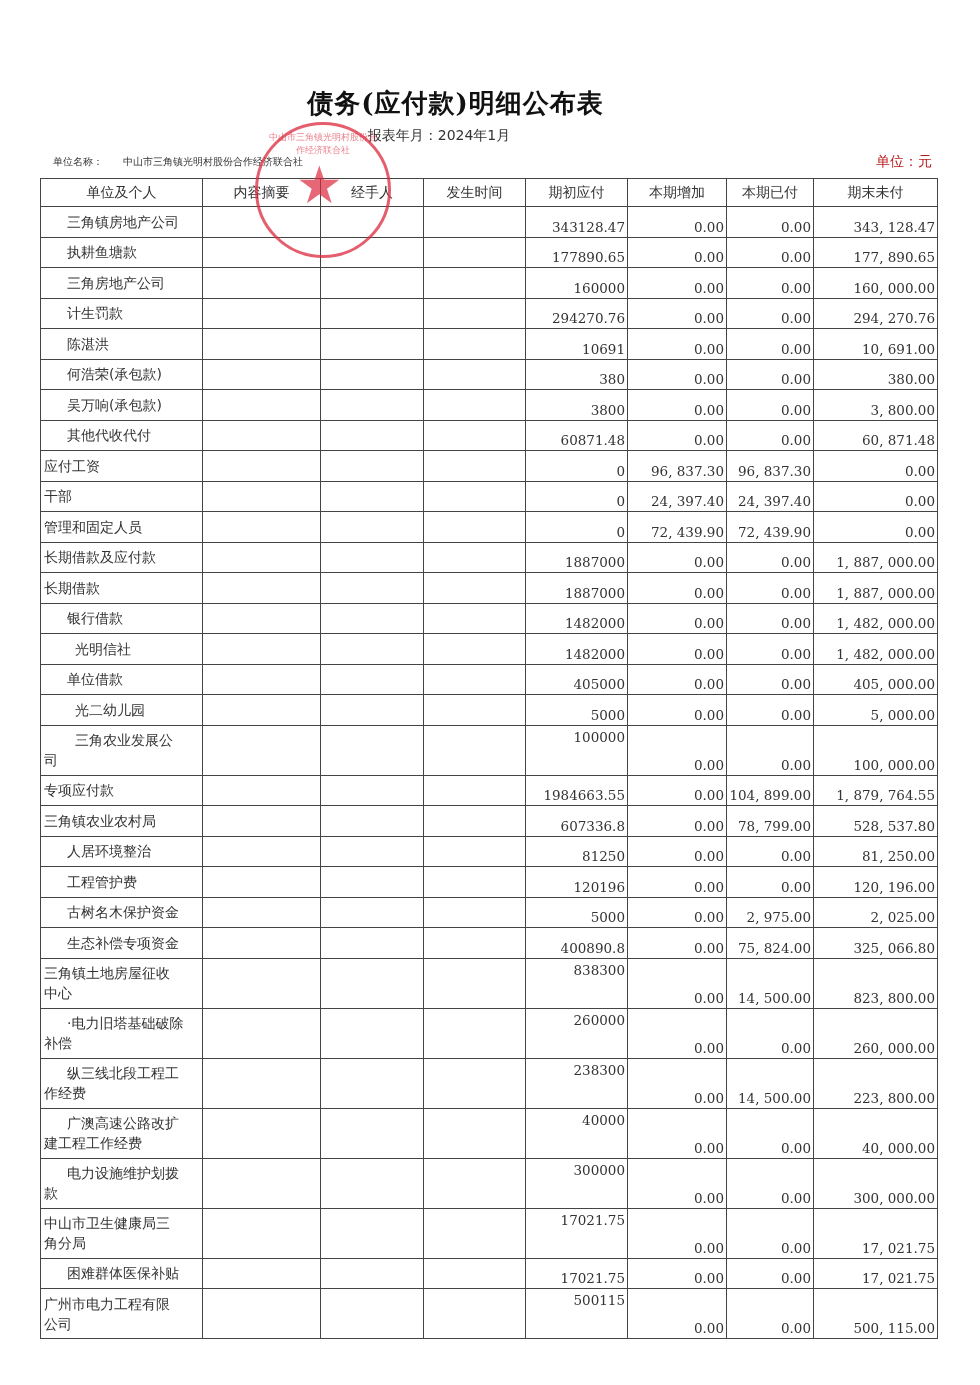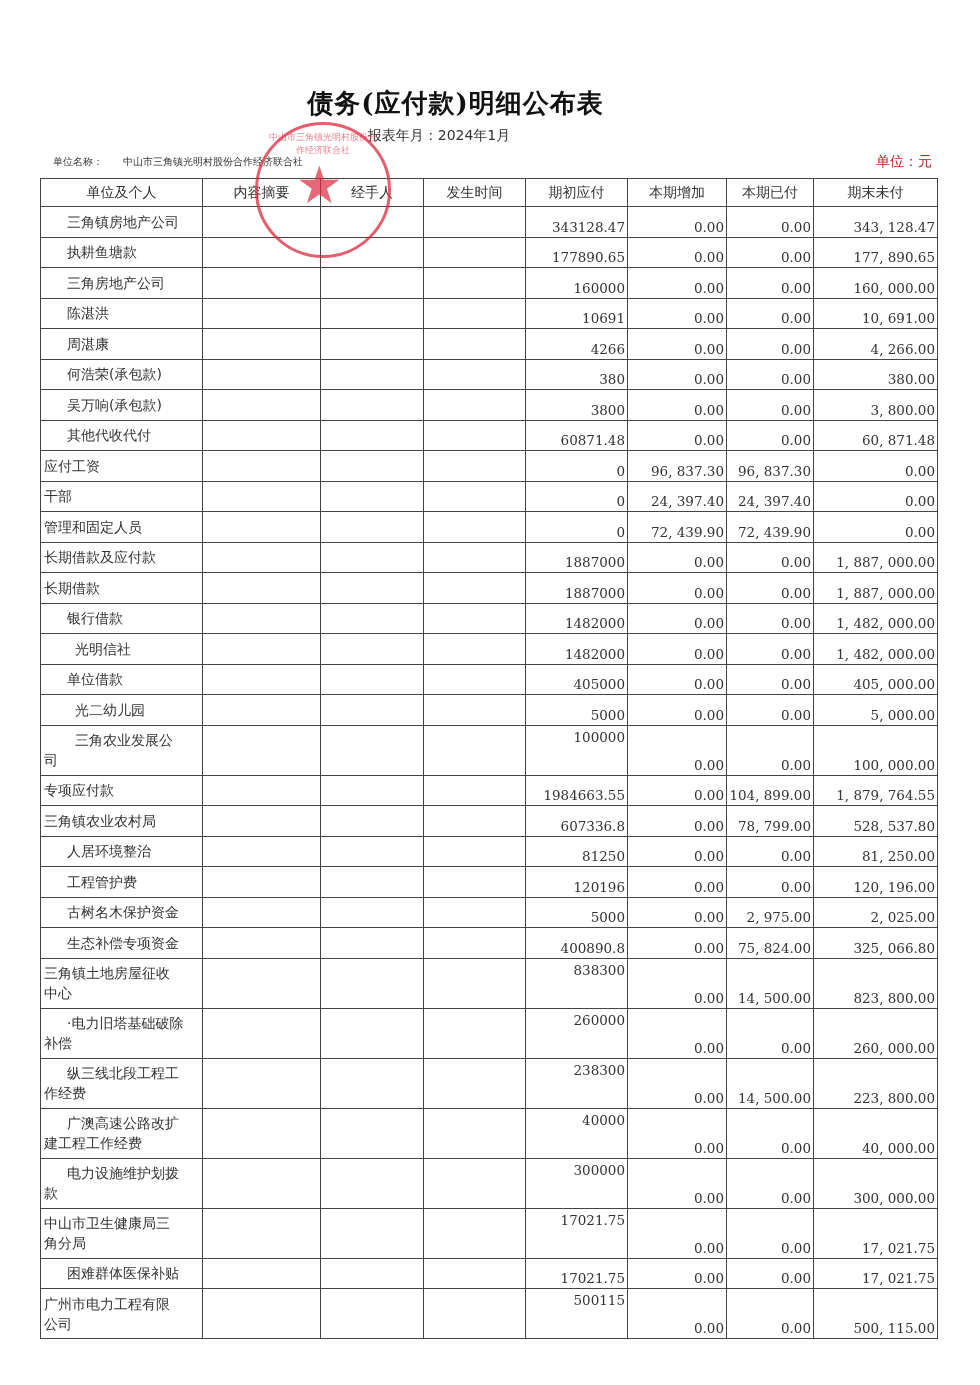--- a/index.html
+++ b/index.html
@@ -84,38 +84,38 @@
         <td class="name i1">三角房地产公司</td>
         <td></td>
         <td></td>
         <td></td>
         <td class="num">160000</td>
         <td class="num">0.00</td>
         <td class="num">0.00</td>
         <td class="num">160, 000.00</td>
       </tr>
       <tr>
+        <td class="name i1">计生罚款</td>
+        <td></td>
+        <td></td>
+        <td></td>
+        <td class="num">294270.76</td>
+        <td class="num">0.00</td>
+        <td class="num">0.00</td>
+        <td class="num">294, 270.76</td>
+      </tr>
+      <tr>
         <td class="name i1">陈湛洪</td>
         <td></td>
         <td></td>
         <td></td>
         <td class="num">10691</td>
         <td class="num">0.00</td>
         <td class="num">0.00</td>
         <td class="num">10, 691.00</td>
-      </tr>
-      <tr>
-        <td class="name i1">周湛康</td>
-        <td></td>
-        <td></td>
-        <td></td>
-        <td class="num">4266</td>
-        <td class="num">0.00</td>
-        <td class="num">0.00</td>
-        <td class="num">4, 266.00</td>
       </tr>
       <tr>
         <td class="name i1">何浩荣(承包款)</td>
         <td></td>
         <td></td>
         <td></td>
         <td class="num">380</td>
         <td class="num">0.00</td>
         <td class="num">0.00</td>
         <td class="num">380.00</td>

